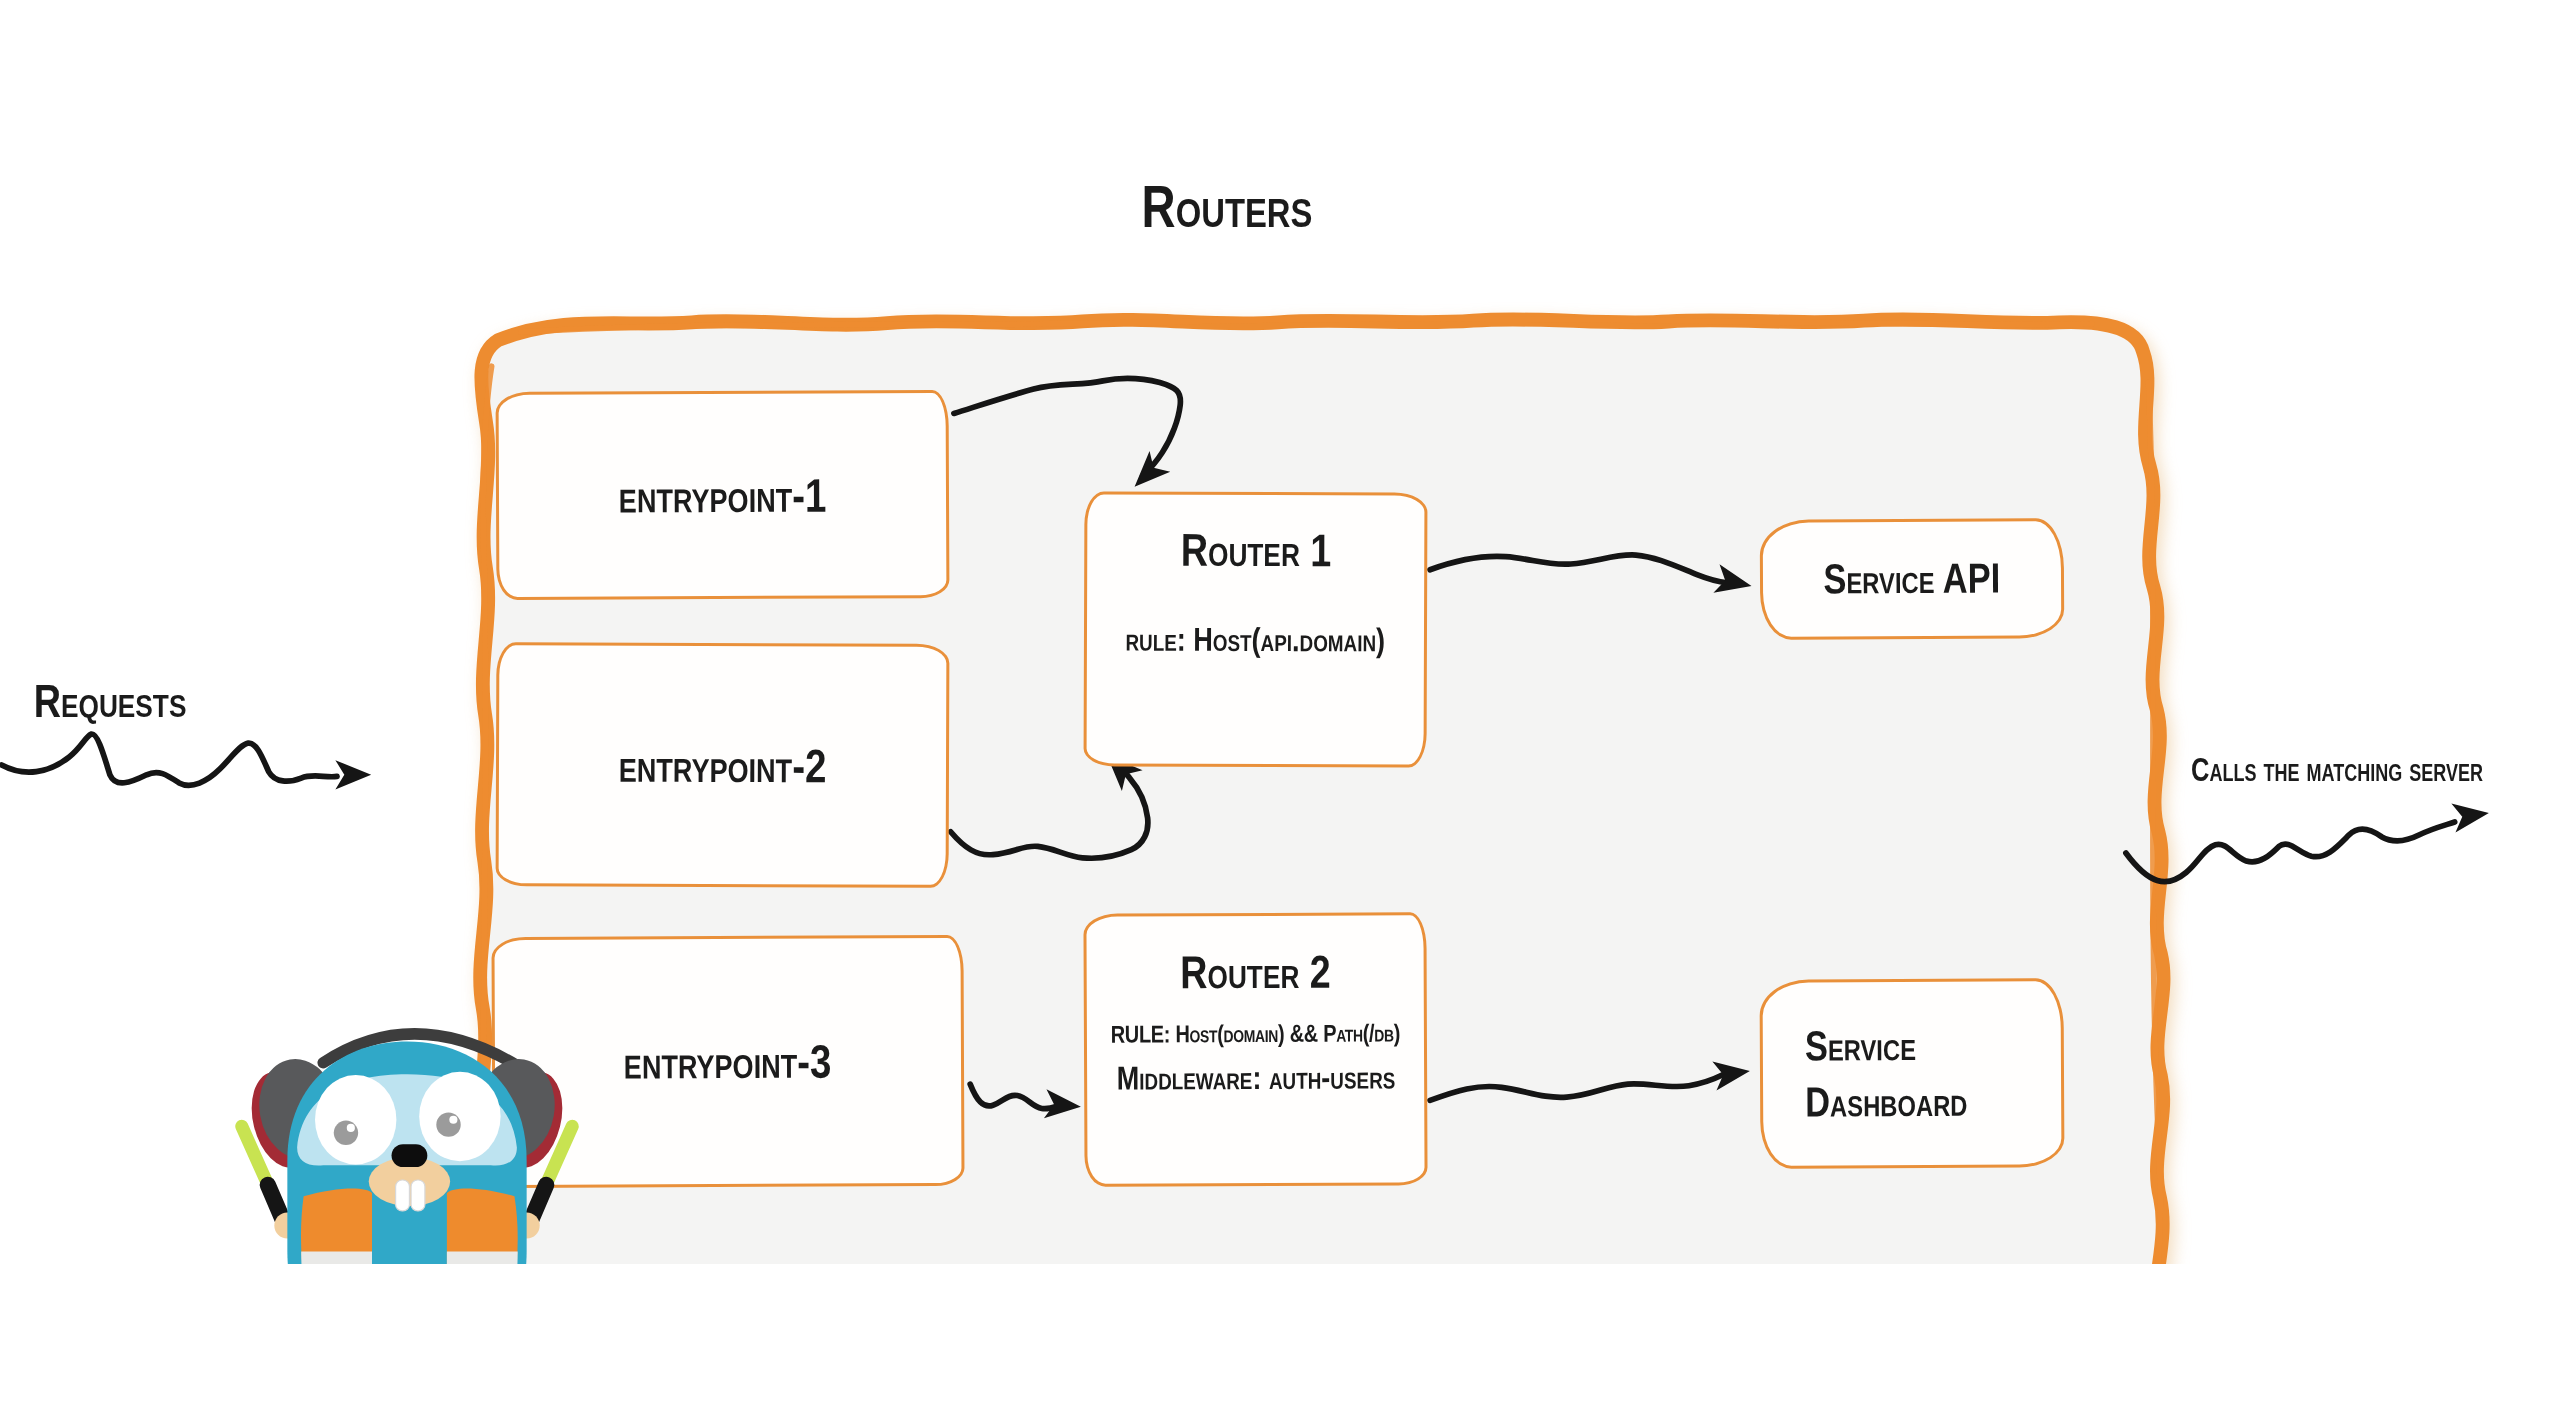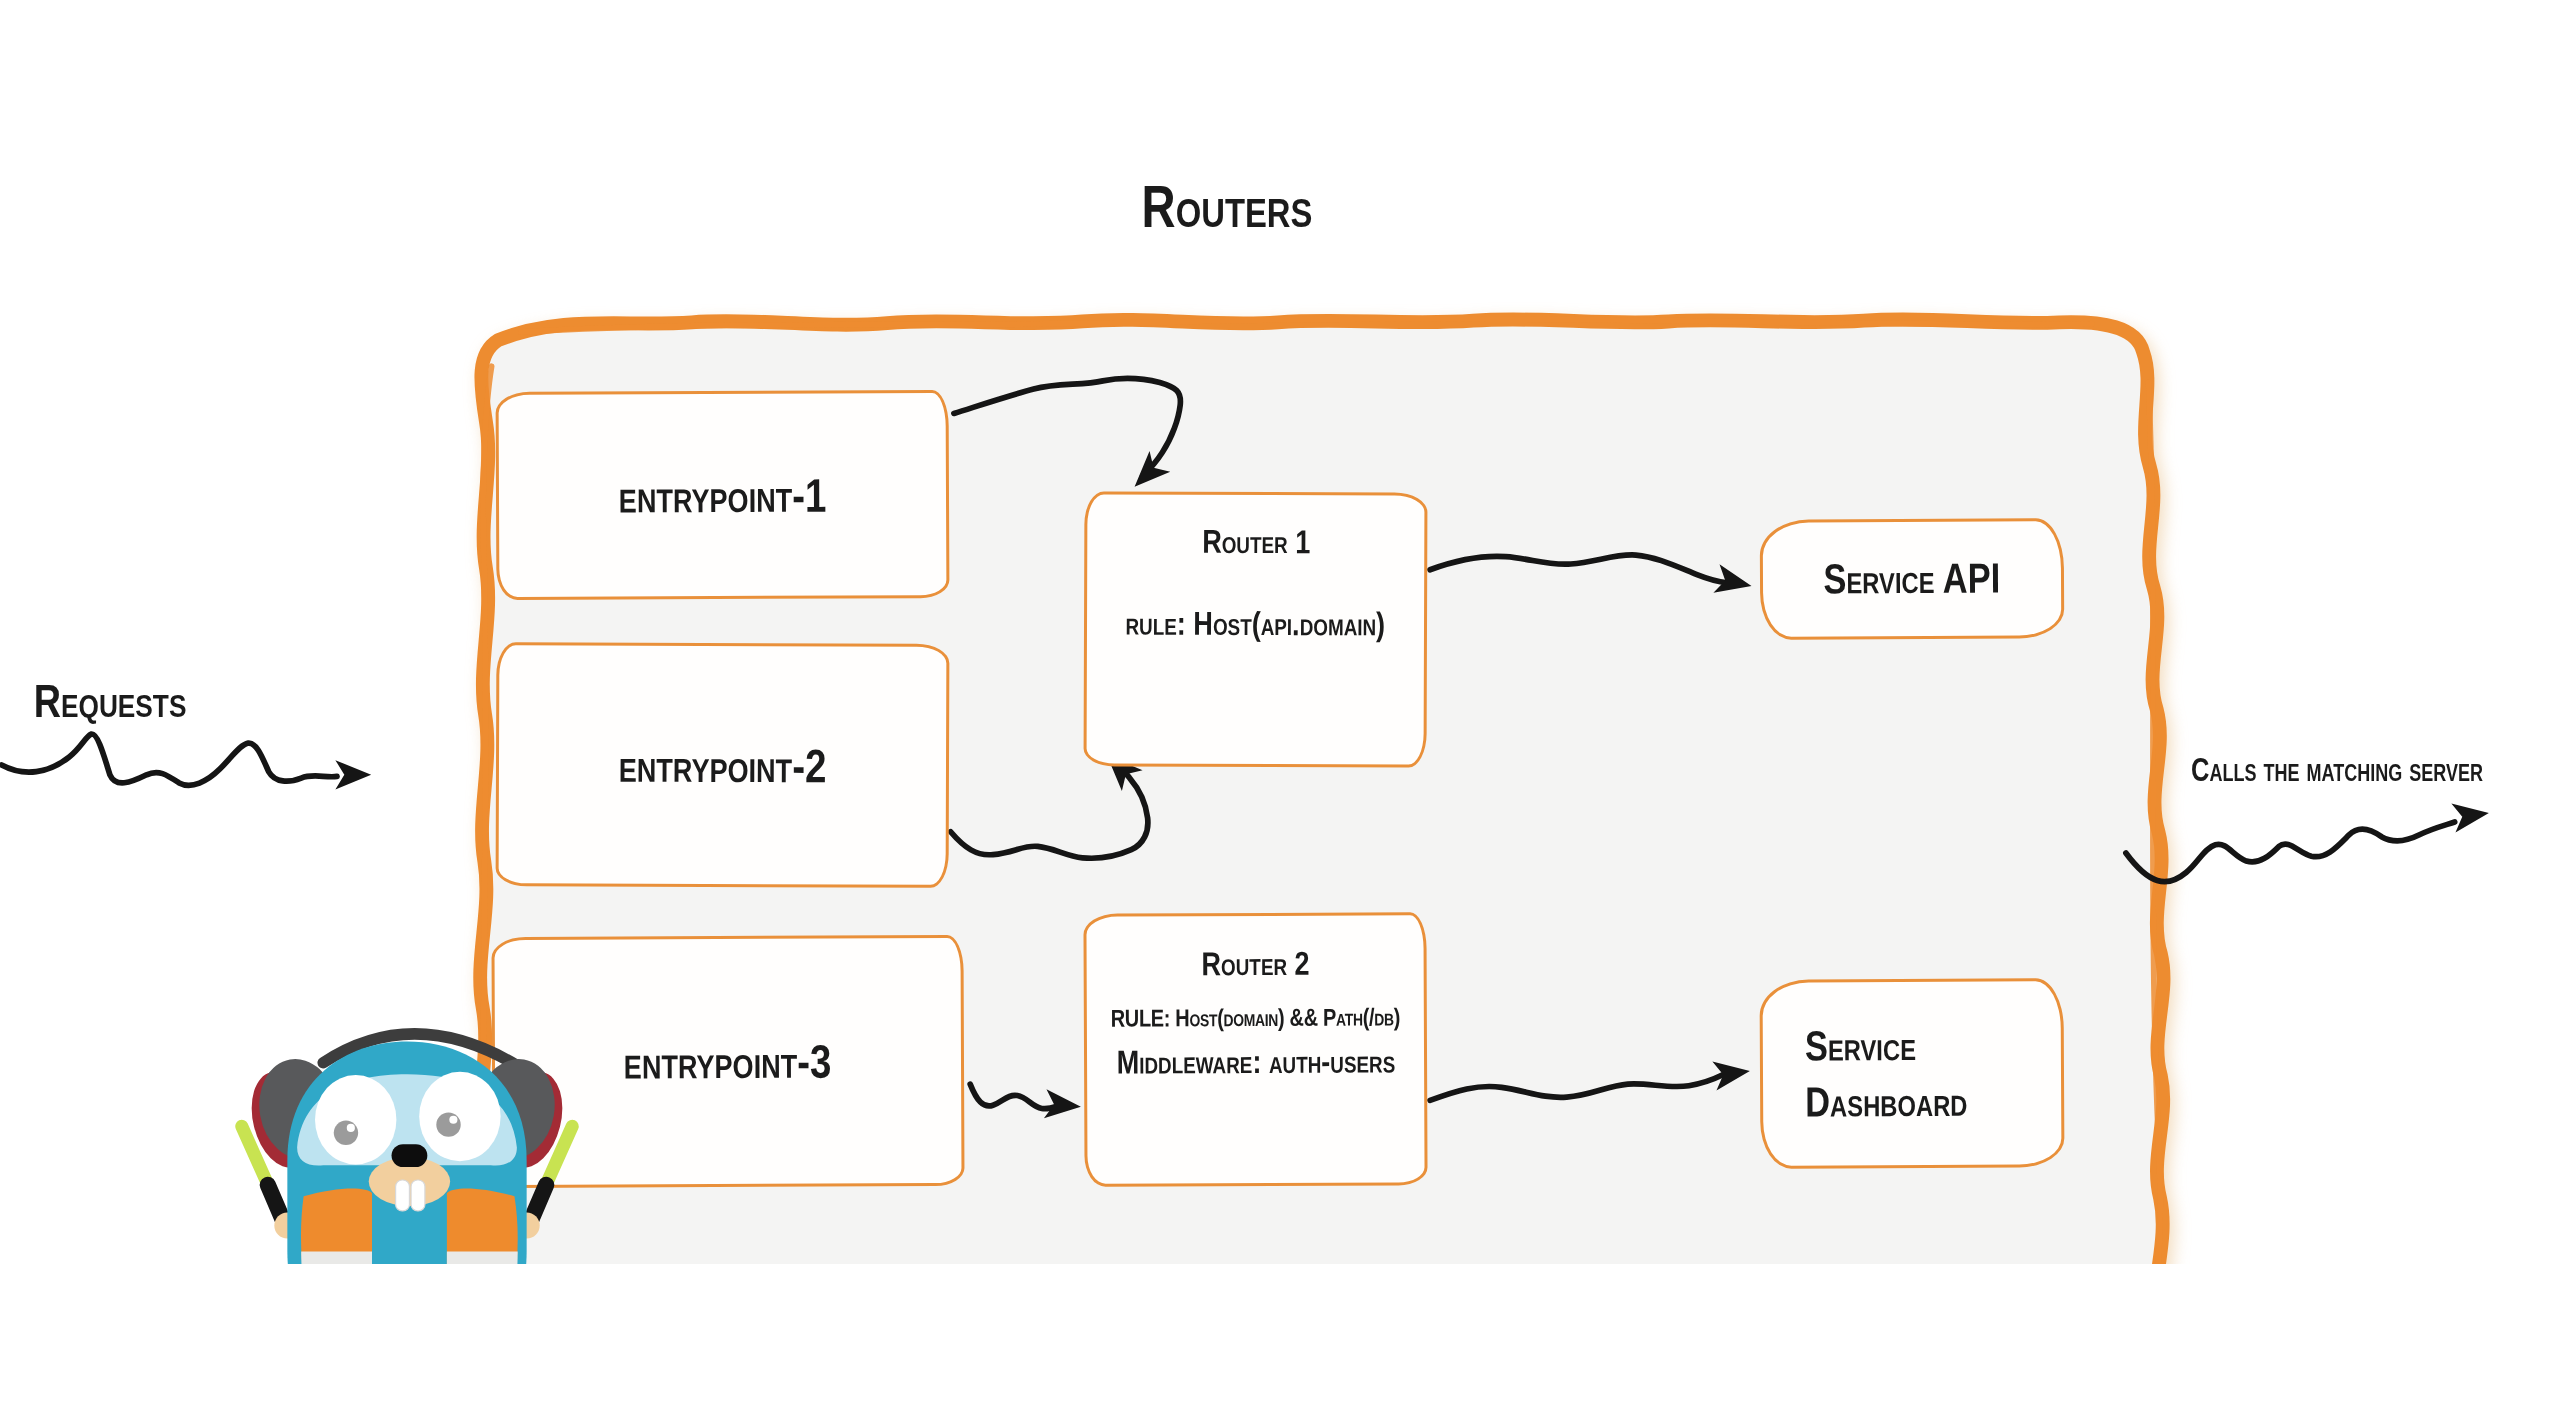--- a/index.html
+++ b/index.html
@@ -12,21 +12,21 @@
   .squeeze-l{display:inline-block;transform:scaleX(.75);transform-origin:left;}
   .sketch-box{position:absolute;background:#fffefd;border:3.3px solid #e9903a;
               box-sizing:border-box;display:flex;flex-direction:column;
               align-items:center;justify-content:center;z-index:3;}
   .rad-a{border-radius:34px 16.3px 29px 21px / 21px 36px 18px 31px;transform:rotate(-.25deg);}
   .rad-b{border-radius:19.5px 33px 18px 31px / 33px 19.5px 34px 18px;transform:rotate(.2deg);}
   .rad-c{border-radius:49px 28px 45px 31px / 36px 50px 29px 47px;transform:rotate(-.3deg);}
   #title{position:absolute;left:1227px;top:173px;font-size:59px;
          transform:translateX(-50%) scaleX(.8);z-index:4;}
   .ep-label{font-size:47px;}
-  .router-title{font-size:33px;text-align:center;}
+  .router-title{font-size:46px;text-align:center;}
   .rule-md{font-size:33px;margin-top:44px;}
   .rule-sm{font-size:24.4px;margin-top:21px;letter-spacing:-0.4px;}
   .mw-line{font-size:33px;margin-top:11.4px;}
   .svc-label{font-size:42px;}
   .svc-two{align-items:flex-start;padding-left:42px;line-height:1.32;}
   #requests-label{position:absolute;left:17px;top:674px;font-size:46px;z-index:4;}
   #calls-label{position:absolute;left:2191px;top:750px;font-size:34px;z-index:4;}
   #router1-box{justify-content:flex-start;padding-top:28px;}
   #router2-box{justify-content:flex-start;padding-top:29px;}
   #wordmark{position:absolute;left:270px;top:1325px;z-index:6;

